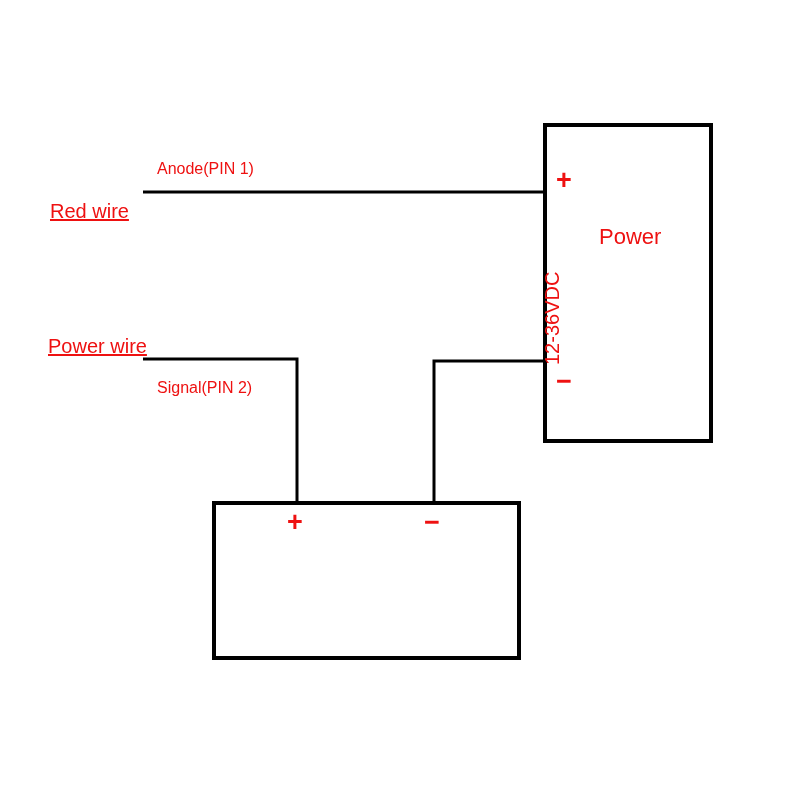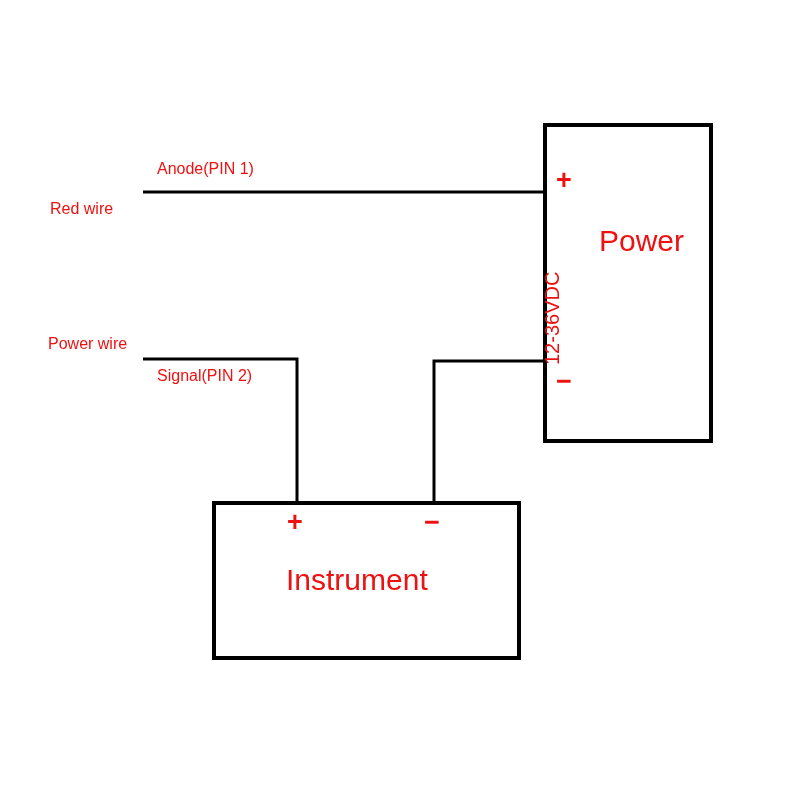--- a/index.html
+++ b/index.html
@@ -26,31 +26,32 @@
     width: 800px;
     height: 800px;
   }
   .lbl {
     position: absolute;
     color: #ee1111;
     white-space: nowrap;
     line-height: 1;
   }
   .lbl-wirename {
-    font-size: 16px;
+    font-size: 20px;
+    text-decoration: underline;
   }
   .lbl-pin {
     font-size: 16px;
   }
   .lbl-sign {
     font-size: 27px;
     font-weight: bold;
   }
   .lbl-boxtitle {
-    font-size: 30px;
+    font-size: 22px;
   }
   .lbl-vertical {
     font-size: 20px;
     transform-origin: left bottom;
     transform: rotate(-90deg);
   }
 </style>
 </head>
 <body>
 
@@ -68,30 +69,29 @@
 
     <rect x="214" y="503" width="305" height="155" fill="#ffffff" stroke="#000000" stroke-width="4"></rect>
   </svg>
 
   <div class="lbl lbl-pin" style="left:157px; top:161px;">Anode(PIN 1)</div>
 
   <div class="lbl lbl-wirename" style="left:50px; top:201px;">Red wire</div>
 
   <div class="lbl lbl-wirename" style="left:48px; top:336px;">Power wire</div>
 
-  <div class="lbl lbl-pin" style="left:157px; top:368px;text-align:center;">Signal(PIN 2)</div>
+  <div class="lbl lbl-pin" style="left:157px; top:380px;text-align:center;">Signal(PIN 2)</div>
 
   <div class="lbl lbl-sign" style="left:556px; top:167px;">+</div>
 
   <div class="lbl lbl-sign" style="left:556px; top:368px;">−</div>
 
   <div class="lbl lbl-vertical" style="left:562px; top:345px;">12-36VDC</div>
 
   <div class="lbl lbl-boxtitle" style="left:599px; top:226px;">Power</div>
 
 
   <div class="lbl lbl-sign" style="left:287px; top:509px;">+</div>
 
   <div class="lbl lbl-sign" style="left:424px; top:509px;">−</div>
 
-  <div class="lbl lbl-boxtitle" style="left:286px; top:565px;">Instrument</div>
 
 </div>
 
 </body></html>

